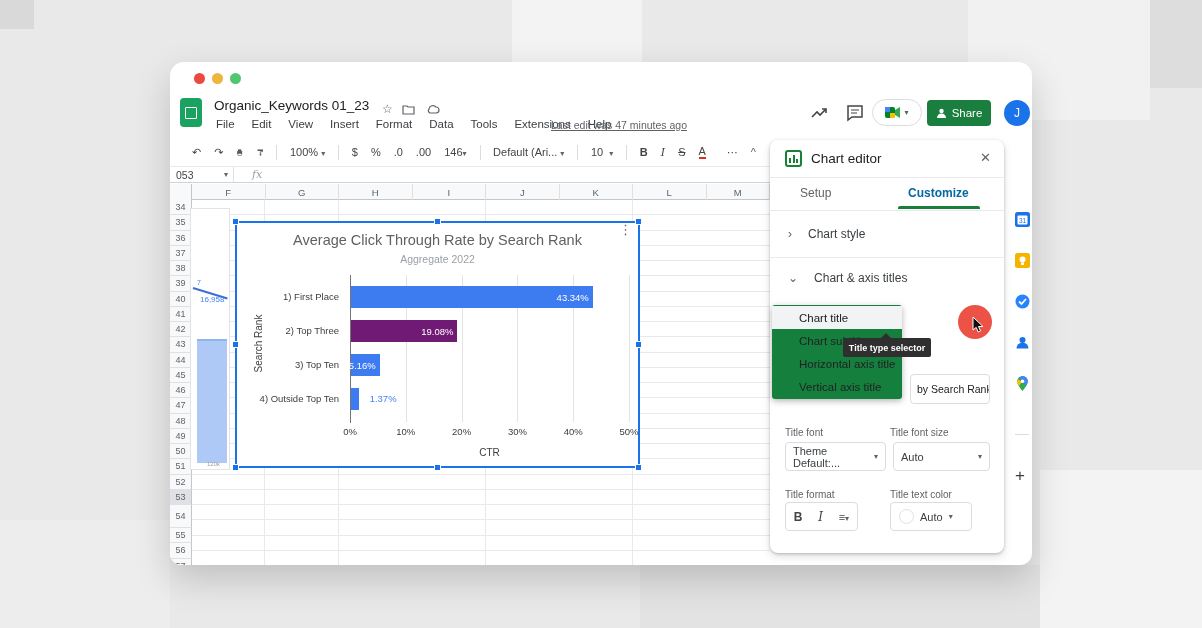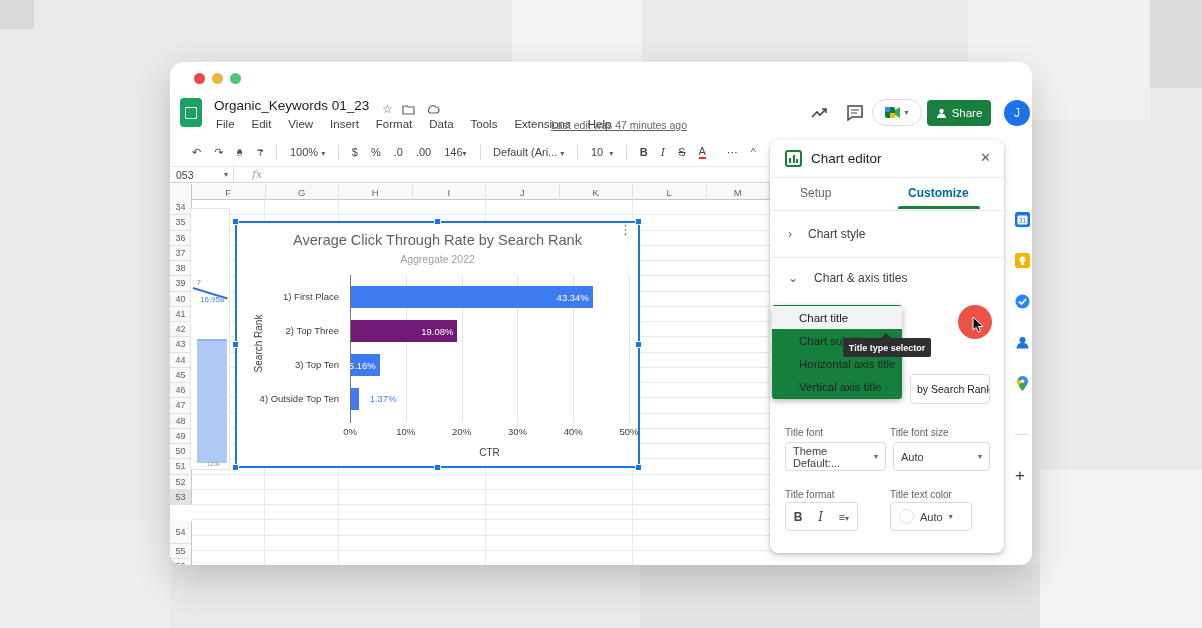--- a/index.html
+++ b/index.html
@@ -256,21 +256,21 @@
         <div class="rowhead" style="height: 15.25px;">44</div>
         <div class="rowhead" style="height: 15.25px;">45</div>
         <div class="rowhead" style="height: 15.25px;">46</div>
         <div class="rowhead" style="height: 15.25px;">47</div>
         <div class="rowhead" style="height: 15.25px;">48</div>
         <div class="rowhead" style="height: 15.25px;">49</div>
         <div class="rowhead" style="height: 15.25px;">50</div>
         <div class="rowhead" style="height: 15.25px;">51</div>
         <div class="rowhead" style="height: 15.25px;">52</div>
         <div class="rowhead hl" style="height: 15.25px;">53</div>
-        <div class="rowhead" style="height: 23px; margin-top: 16px;">54</div>
+        <div class="rowhead" style="height: 23px;">54</div>
         <div class="rowhead" style="height: 15.25px;">55</div>
         <div class="rowhead" style="height: 15.25px;">56</div>
         <div class="rowhead" style="height: 15.25px;">57</div>
       </div>
     <div id="cells"></div>
   </div>
 
   <div id="minichart">
     <span id="mini-top">7</span>
     <div id="mini-line"></div>

